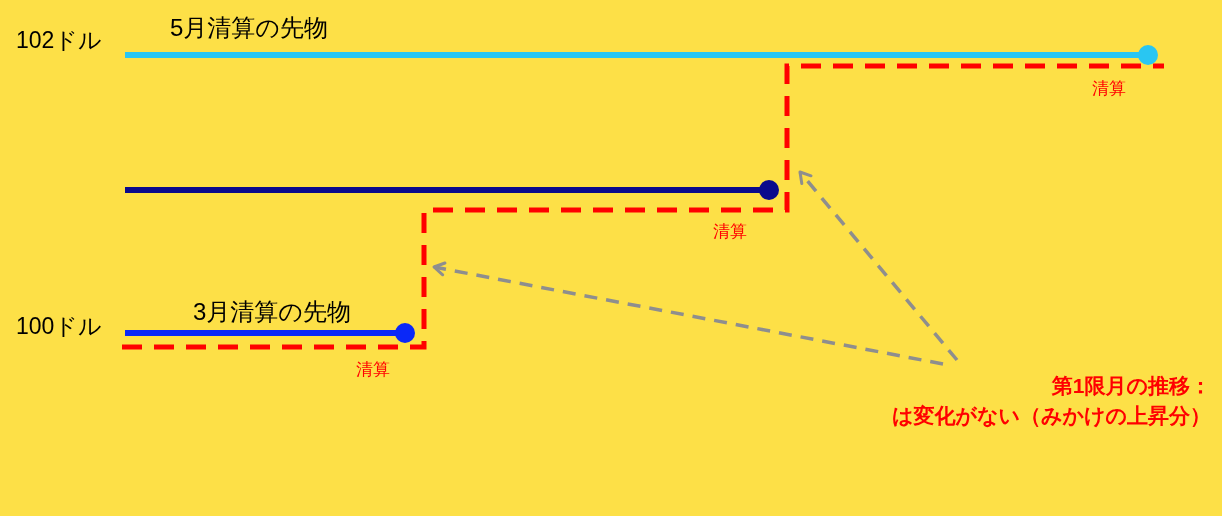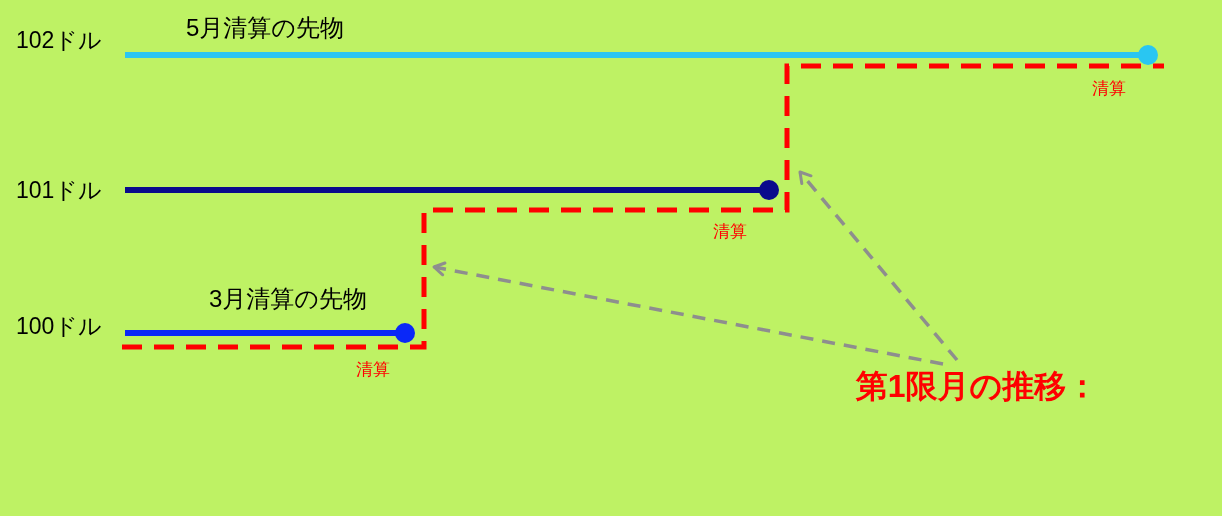--- a/index.html
+++ b/index.html
@@ -1,33 +1,33 @@
 <!DOCTYPE html>
 <html style="--c-may: #29C6F2; --c-apr: #0A0A8C; --c-mar: #0A28F8; --c-red: #FF0000; --c-gray: #8E8E8E; --c-black: #000000;"><head>
 <meta charset="utf-8">
 <style>
   html, body { margin: 0; padding: 0; background: #fff; }
   .canvas {
     position: relative;
     width: 1222px;
     height: 516px;
-    background: #bef264;
+    background: #fde047;
     font-family: "Liberation Sans", "DejaVu Sans", sans-serif;
     overflow: hidden;
   }
   .canvas svg { position: absolute; left: 0; top: 0; }
   .abs { position: absolute; white-space: nowrap; }
   .price  { font-size: 23px; color: var(--c-black); }
-  .title  { font-size: 24px; color: var(--c-black); margin-left: 16px; }
+  .title  { font-size: 24px; color: var(--c-black); }
   .seisan { font-size: 17px; color: var(--c-red); }
   .note {
-    font-size: 32px;
+    font-size: 21px;
     font-weight: bold;
     color: var(--c-red);
-    text-align: center;
+    text-align: right;
     line-height: 30px;
     white-space: nowrap;
   }
   .l-may  { stroke: var(--c-may); }
   .d-may  { fill:   var(--c-may); }
   .l-apr  { stroke: var(--c-apr); }
   .d-apr  { fill:   var(--c-apr); }
   .l-mar  { stroke: var(--c-mar); }
   .d-mar  { fill:   var(--c-mar); }
   .l-red  { stroke: var(--c-red); }
@@ -54,27 +54,27 @@
     <circle class="d-may" cx="1148" cy="55" r="10"></circle>
 
     <line class="l-apr" x1="125" y1="190" x2="769" y2="190" stroke-width="6"></line>
     <circle class="d-apr" cx="769" cy="190" r="10"></circle>
 
     <line class="l-mar" x1="125" y1="333" x2="405" y2="333" stroke-width="6"></line>
     <circle class="d-mar" cx="405" cy="333" r="10"></circle>
   </svg>
 
   <div class="abs price" style="left:16px; top:25px">102ドル</div>
-  <div class="abs price" style="left:16px; top:175px">101ドル</div>
   <div class="abs price" style="left:16px; top:311px">100ドル</div>
 
   <div class="abs title" style="left:170px; top:12px">5月清算の先物</div>
-  <div class="abs title" style="left:193px; top:283px">3月清算の先物</div>
+  <div class="abs title" style="left:193px; top:296px">3月清算の先物</div>
 
   <div class="abs seisan" style="left:1092px; top:77px">清算</div>
   <div class="abs seisan" style="left:713px; top:220px">清算</div>
   <div class="abs seisan" style="left:356px; top:358px">清算</div>
 
   <div class="abs note" style="left:743px; top:371px; width:468px">
     <div>第1限月の推移：</div>
+    <div>は変化がない（みかけの上昇分）</div>
   </div>
 
 </div>
 
 </body></html>

